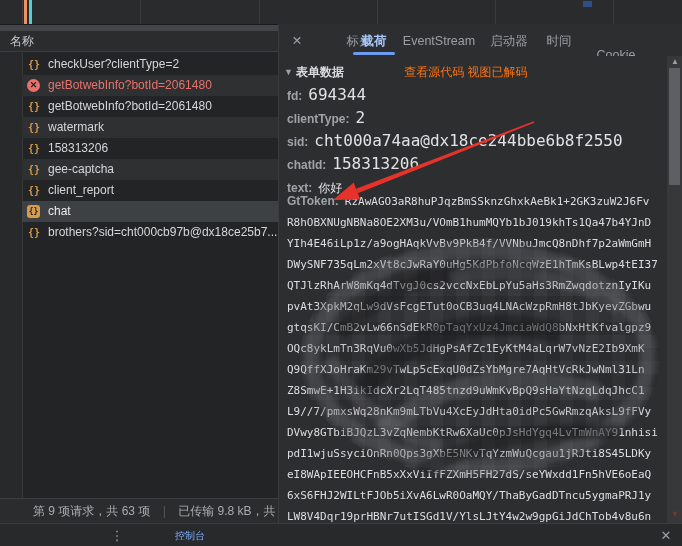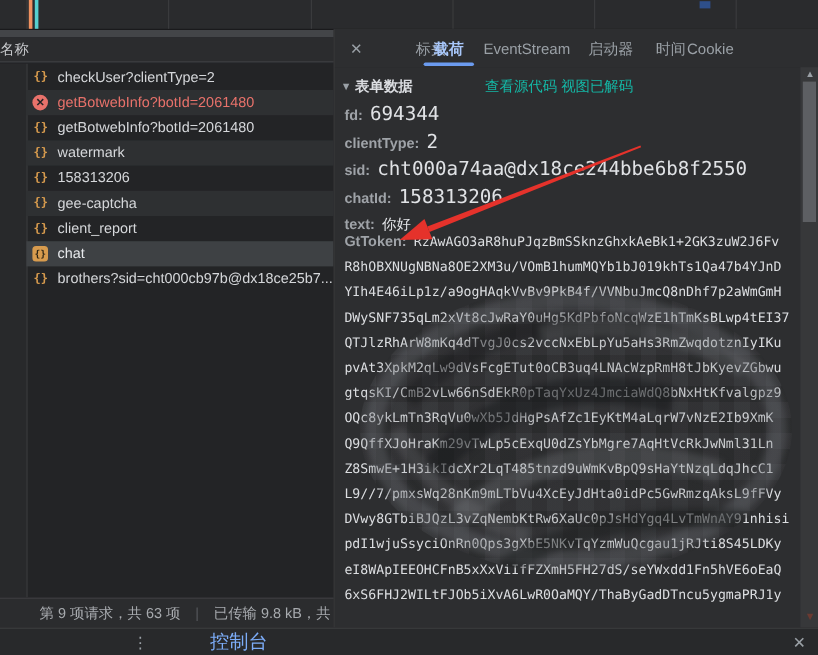--- a/index.html
+++ b/index.html
@@ -13,21 +13,21 @@
   
   .overview{position:absolute;left:0;top:0;width:682px;height:24px;background:#2a2b2d;border-bottom:1px solid #1a1a1c;}
   .ov-grid{position:absolute;top:0;width:1px;height:24px;background:#3a3b3d;}
   .ov-bar{position:absolute;top:0;height:24px;width:3px;}
   .ov-bar.orange{left:24px;background:#ef9160;}
   .ov-bar.teal{left:29px;background:#56d0cf;}
   .ov-blue{position:absolute;left:583px;top:1px;width:9px;height:6px;background:#2e4f8a;}
   .band-left{position:absolute;left:0;top:25px;width:278px;height:6px;background:#434548;}
   
   .lp-header{position:absolute;left:0;top:31px;width:278px;height:21px;line-height:21px;
-    background:#2b2c2e;border-bottom:1px solid #3e3f41;color:#c6c8cb;font-size:12px;padding-left:0;box-sizing:border-box;}
+    background:#2b2c2e;border-bottom:1px solid #3e3f41;color:#c6c8cb;font-size:12px;padding-left:10px;box-sizing:border-box;}
   .lp-body{position:absolute;left:0;top:53px;width:278px;height:445px;background:#232426;overflow:hidden;}
   .lp-gutter{position:absolute;left:0;top:0;width:22px;height:445px;background:#28292b;border-right:1px solid #39393b;}
   .rows{position:absolute;left:0;top:1px;width:278px;}
   .row{position:relative;margin-left:22px;height:21px;line-height:21px;font-size:12px;color:#d5d7da;
     padding-left:26px;box-sizing:border-box;white-space:nowrap;overflow:hidden;cursor:default;}
   .row:nth-child(even){background:#2e3032;}
   .row.error, .row.error .lbl{color:#e9726b;}
   .row.selected{background:#3e4144;color:#e8eaed;}
   .icon-braces{position:absolute;left:5px;top:4px;width:14px;height:13px;line-height:13px;text-align:center;
     color:#d79b4e;font-family:"DejaVu Sans Mono",monospace;font-size:10px;font-weight:bold;}
@@ -44,46 +44,46 @@
   .rp-tabbar{position:absolute;left:279px;top:24px;width:403px;height:32px;background:#2d2e30;}
   .rp-tabbar .t{position:absolute;top:5px;height:24px;line-height:24px;font-size:12.5px;color:#9aa0a6;text-align:center;cursor:default;}
   .rp-tabbar .t.active{color:#a8c7fa;font-weight:bold;}
   .tab-underline{position:absolute;left:74px;top:28px;width:42px;height:3px;border-radius:2px;background:#6b9bef;}
   .t-close{left:8px;width:20px;font-size:14px;}
   .t-headers{left:41px;width:30px;margin-left:24px;}
   .t-payload{left:78px;width:34px;}
   .t-es{left:120px;width:80px;}
   .t-init{left:208px;width:44px;}
   .t-time{left:263px;width:34px;}
-  .t-cookie{left:290px;width:46px;}
+  .t-cookie{left:314px;width:46px;margin-top:14px;}
   .rp-content{position:absolute;left:279px;top:56px;width:403px;height:467px;background:#2d2e30;overflow:hidden;}
   .form-header{position:absolute;left:5px;top:6px;height:20px;line-height:20px;font-size:12px;white-space:nowrap;}
   .caret{color:#9aa0a6;font-size:9px;margin-right:3px;vertical-align:1px;cursor:default;}
   .fh-title{color:#dadce0;font-weight:bold;}
-  .fh-link{color:#14b8a6;cursor:default;}
+  .fh-link{color:#f97316;cursor:default;}
   .fh-link.src{margin-left:57px;}
   .fh-link.dec{}
   .field{position:absolute;left:8px;height:22px;line-height:22px;white-space:nowrap;}
   .key{color:#9fa3a8;font-size:12px;font-weight:bold;}
   .val{color:#e0e2e5;font-family:"DejaVu Sans Mono",monospace;font-size:16px;margin-left:6px;}
   .val.cjk{font-family:"Liberation Sans",sans-serif;font-size:12px;color:#e4e6e9;}
   .f0{top:28px;} .f1{top:51px;} .f2{top:74px;} .f3{top:97px;} .f4{top:120px;}
   .token{position:absolute;left:8px;top:135px;width:378px;line-height:21px;
     font-family:"DejaVu Sans Mono",monospace;font-size:11px;color:#dcdee1;}
   .token .tl{height:21px;white-space:nowrap;overflow:hidden;}
   .token .key{font-family:"Liberation Sans",sans-serif;margin-right:6px;}
   
   .sb-track{position:absolute;left:667px;top:56px;width:15px;height:467px;background:#37383a;}
   .sb-up{position:absolute;left:669px;top:57px;width:12px;height:10px;color:#9aa0a6;font-size:8px;line-height:10px;text-align:center;cursor:default;}
   .sb-thumb{position:absolute;left:669px;top:68px;width:11px;height:117px;background:#5d5f63;}
   .sb-down{position:absolute;left:669px;top:508px;width:12px;height:12px;color:#6b3a31;font-size:9px;line-height:12px;text-align:center;cursor:default;}
   
   .drawer{position:absolute;left:0;top:523px;width:682px;height:23px;background:#28292b;border-top:1px solid #3c3d3f;box-sizing:border-box;}
   .drawer .kebab{position:absolute;left:110px;top:1px;width:14px;height:22px;line-height:22px;text-align:center;color:#9aa0a6;font-size:13px;cursor:default;}
-  .drawer .console-tab{position:absolute;left:175px;top:1px;height:22px;line-height:22px;color:#7cacf8;font-size:16px;cursor:default;}
+  .drawer .console-tab{position:absolute;left:175px;top:1px;height:22px;line-height:22px;color:#7cacf8;font-size:10px;cursor:default;}
   .drawer .d-close{position:absolute;left:655px;top:1px;width:22px;height:22px;line-height:22px;text-align:center;color:#9aa0a6;font-size:13px;cursor:default;}
   
   .watermark-blob{position:absolute;left:300px;top:238px;width:360px;height:240px;border-radius:50%;
     overflow:hidden;pointer-events:none;
     background:
       repeating-linear-gradient(0deg, rgba(130,132,136,0.07) 0 13px, rgba(34,35,37,0.09) 13px 26px),
       repeating-linear-gradient(90deg, rgba(130,132,136,0.07) 0 13px, rgba(28,29,31,0.09) 13px 26px);}
   .watermark-blob svg{filter:blur(2.5px);}
   
   .arrow-svg{position:absolute;left:0;top:0;width:682px;height:546px;pointer-events:none;}
@@ -201,20 +201,21 @@
       <div class="tl">pvAt3XpkM2qLw9dVsFcgETut0oCB3uq4LNAcWzpRmH8tJbKyevZGbwu</div>
       <div class="tl">gtqsKI/CmB2vLw66nSdEkR0pTaqYxUz4JmciaWdQ8bNxHtKfvalgpz9</div>
       <div class="tl">OQc8ykLmTn3RqVu0wXb5JdHgPsAfZc1EyKtM4aLqrW7vNzE2Ib9XmK</div>
       <div class="tl">Q9QffXJoHraKm29vTwLp5cExqU0dZsYbMgre7AqHtVcRkJwNml31Ln</div>
       <div class="tl">Z8SmwE+1H3ikIdcXr2LqT485tnzd9uWmKvBpQ9sHaYtNzqLdqJhcC1</div>
       <div class="tl">L9//7/pmxsWq28nKm9mLTbVu4XcEyJdHta0idPc5GwRmzqAksL9fFVy</div>
       <div class="tl">DVwy8GTbiBJQzL3vZqNembKtRw6XaUc0pJsHdYgq4LvTmWnAY91nhisi</div>
       <div class="tl">pdI1wjuSsyciOnRn0Qps3gXbE5NKvTqYzmWuQcgau1jRJti8S45LDKy</div>
       <div class="tl">eI8WApIEEOHCFnB5xXxViIfFZXmH5FH27dS/seYWxdd1Fn5hVE6oEaQ</div>
       <div class="tl">6xS6FHJ2WILtFJOb5iXvA6LwR0OaMQY/ThaByGadDTncu5ygmaPRJ1y</div>
+      <div class="tl">LW8V4Dqr19prHBNr7utISGd1V/YlsLJtY4w2w9gpGiJdChTob4v8u6n</div>
     </div>
   </div>
 
   <div class="sb-track"></div>
   <div class="sb-up">▲</div>
   <div class="sb-thumb"></div>
   <div class="sb-down">▼</div>
 
   <div class="watermark-blob">
     <svg width="360" height="240" viewBox="0 0 360 240">

